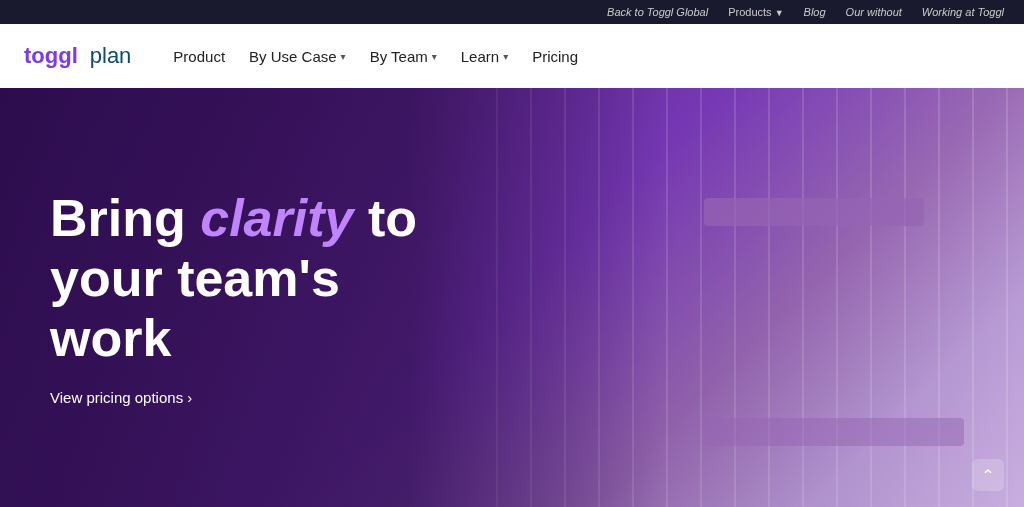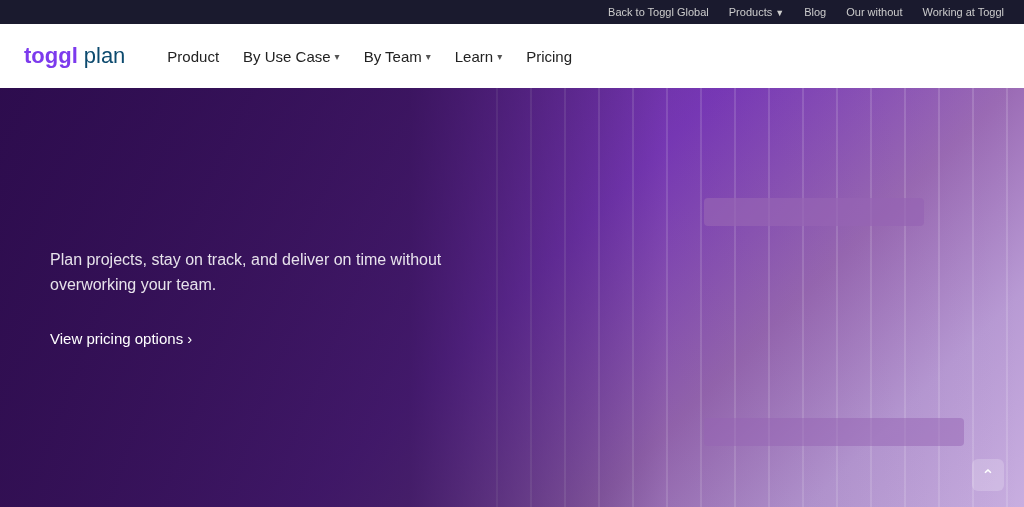--- a/index.html
+++ b/index.html
@@ -14,36 +14,37 @@
       justify-content: flex-end;
       align-items: center;
       gap: 20px;
       padding: 0 20px;
       height: 24px;
     }
     .top-bar a {
       color: #ccc;
       text-decoration: none;
       cursor: pointer;
+      font-style: italic;
     }
 
     
     .navbar {
       background: #fff;
       display: flex;
       align-items: center;
       padding: 0 24px;
       height: 64px;
       position: relative;
       z-index: 10;
     }
     .logo {
       display: flex;
       align-items: baseline;
-      gap: 6px;
+      gap: 12px;
       margin-right: 32px;
     }
     .logo-toggl {
       font-size: 22px;
       font-weight: 700;
       color: #7c3aed;
     }
     .logo-plan {
       font-size: 22px;
       font-weight: 400;
@@ -265,21 +266,23 @@
 </nav>
 
 <section class="hero">
   <div class="hero-bg"></div>
   <div class="hero-lines"></div>
   <div class="hero-overlay"></div>
   <div class="bar1"></div>
   <div class="bar2"></div>
 
   <div class="hero-content">
-    <p class="hero-subtitle">Plan projects, stay on track, and deliver on time without overworking your team.</p>
+    <h1 class="hero-title">
+      <span>Bring </span><span class="clarity">clarity</span><span> to your team's work</span>
+    </h1>
     <div class="hero-actions">
       <button class="btn-pricing">
         <span>View pricing options</span>
         <span>›</span>
       </button>
     </div>
   </div>
 
   <div class="scroll-btn">
     <span>⌃</span>

